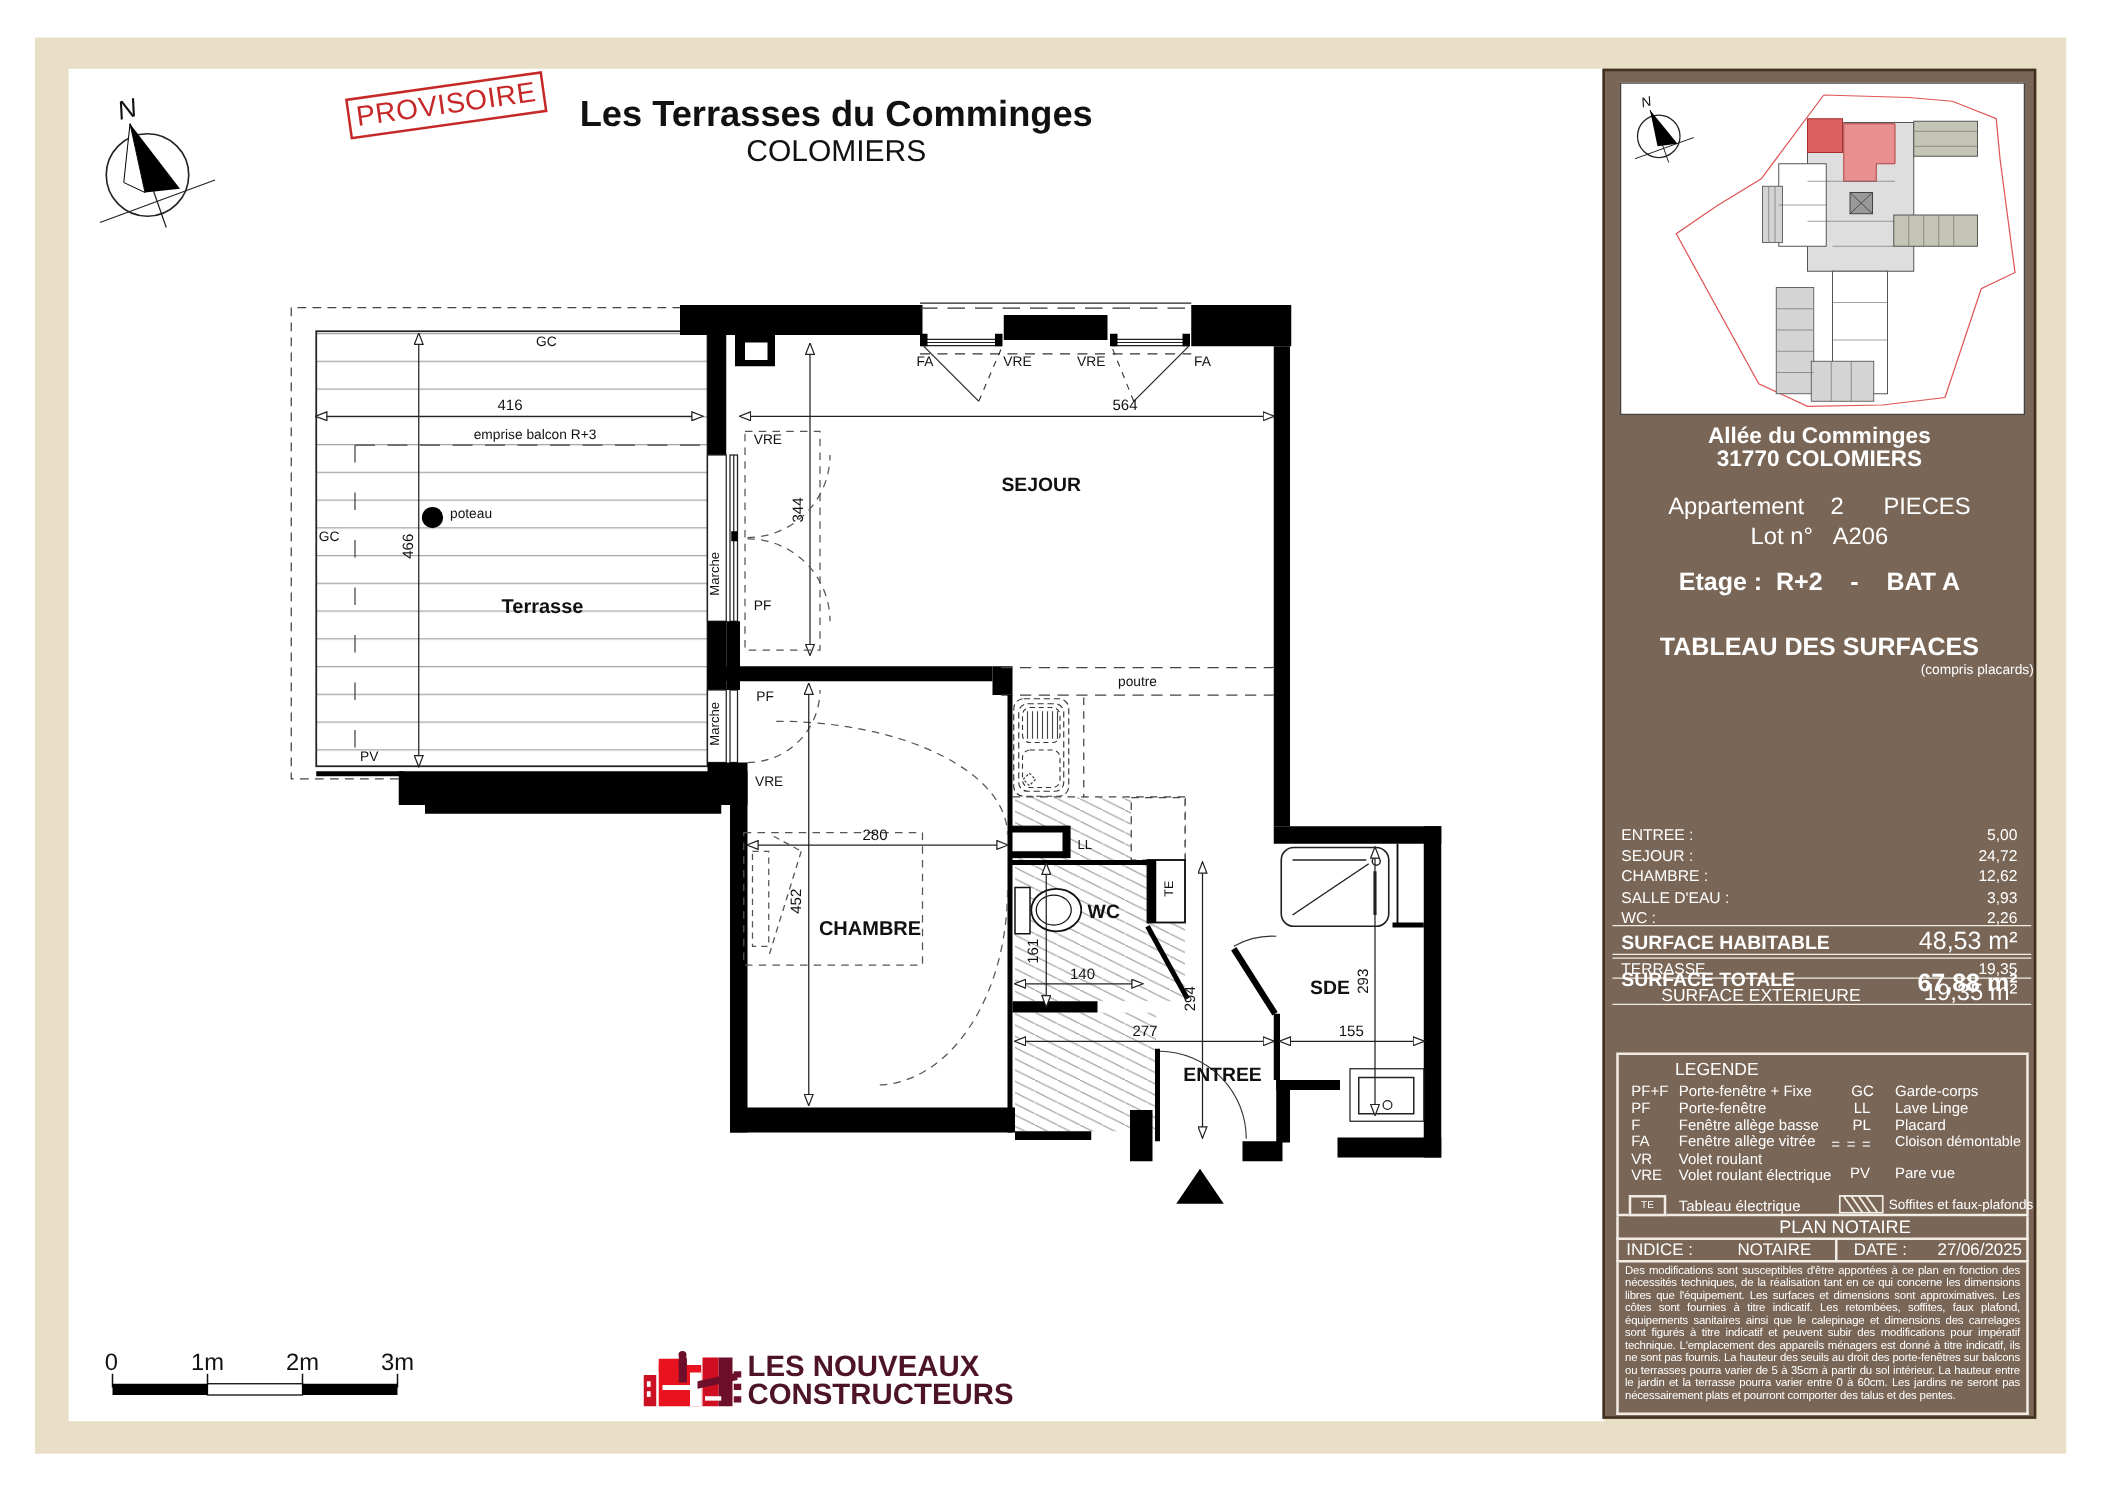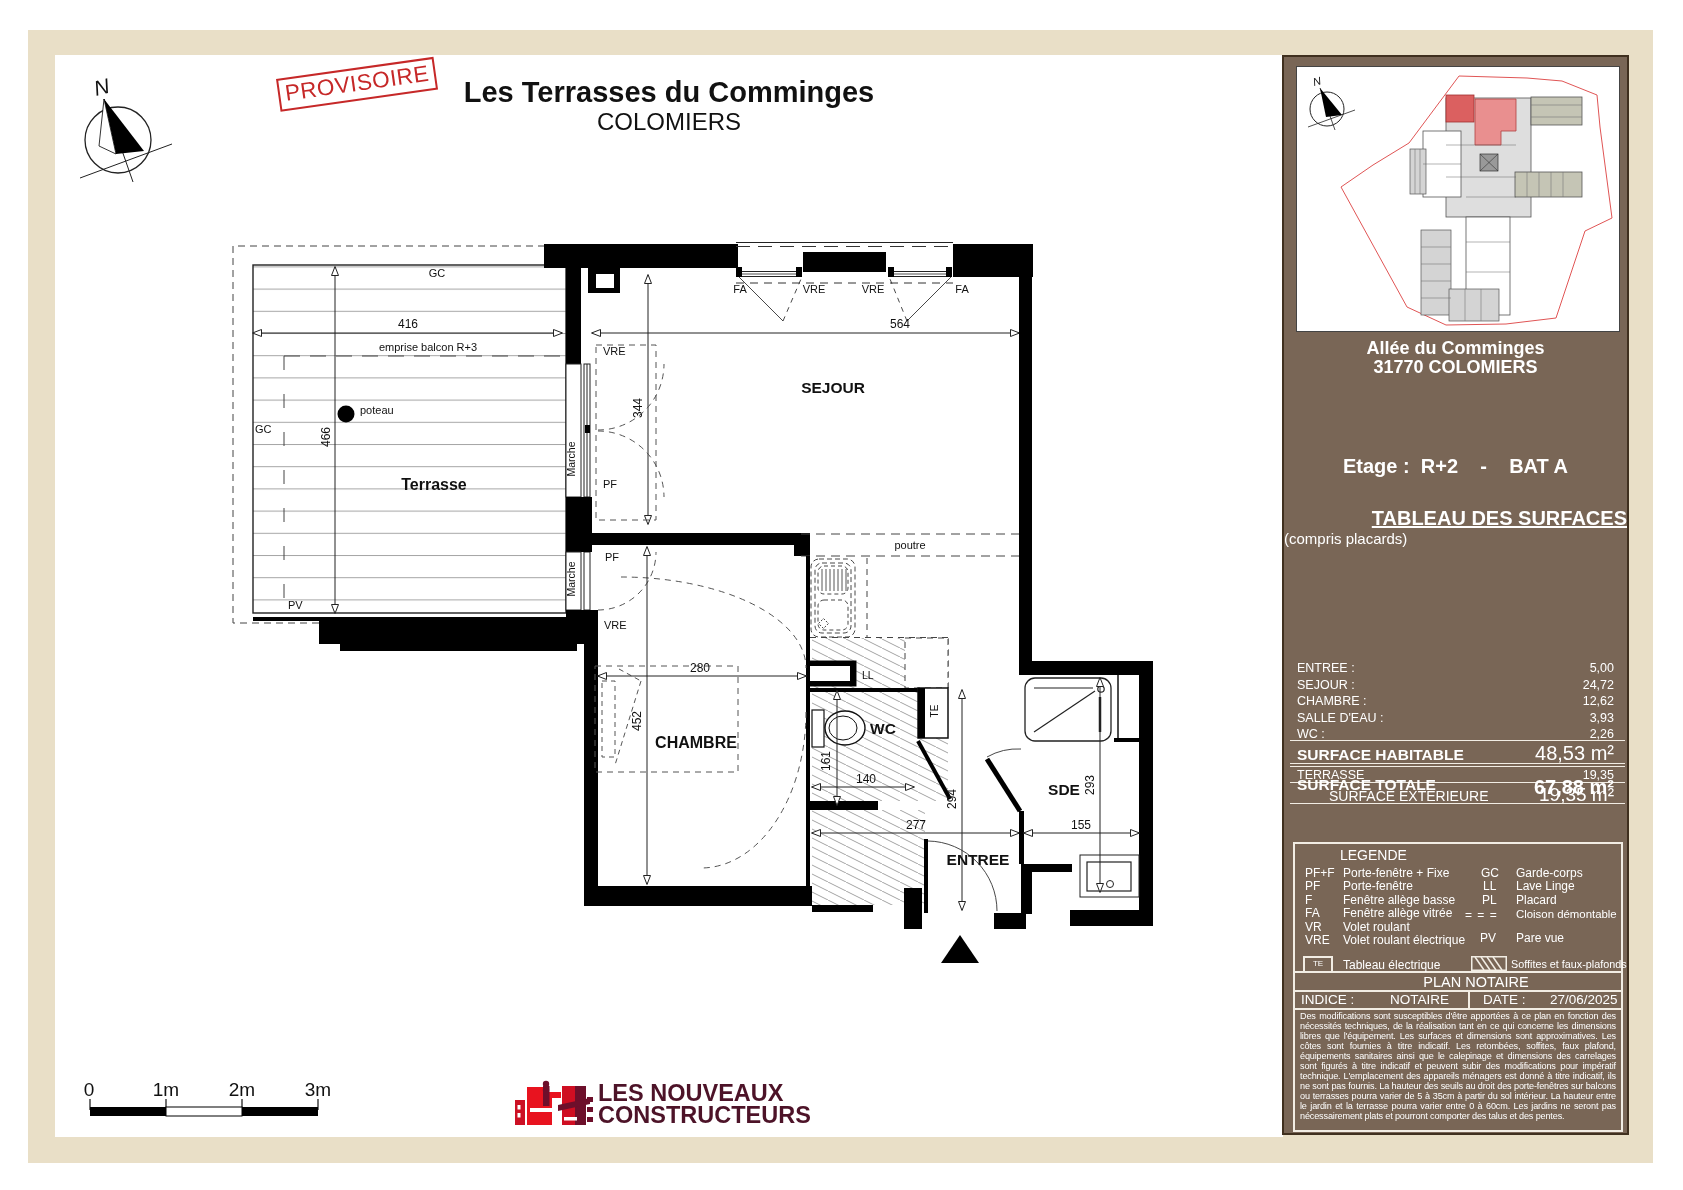--- a/index.html
+++ b/index.html
@@ -12,22 +12,22 @@
   .title{position:absolute;left:419px;top:76px;width:500px;text-align:center;font-size:29px;font-weight:bold;color:#111;}
   .subtitle{position:absolute;left:419px;top:108px;width:500px;text-align:center;font-size:24px;color:#111;}
   .stamp{position:absolute;left:276px;top:79px;transform:rotate(-8deg);transform-origin:left top;color:#c62828;border:2px solid #c62828;font-size:22.5px;padding:1px 5px 2px 5px;letter-spacing:0.5px;}
   
   .sidebar{position:absolute;left:1282px;top:55px;width:347px;height:1080px;background:#796656;box-sizing:border-box;border:2px solid #40301f;color:#ffffff;}
   .sb{position:absolute;box-sizing:border-box;}
   .mapbox{left:12px;top:9px;width:324px;height:266px;background:#ffffff;border:1px solid #444;}
   .addr{left:0;top:282px;width:100%;text-align:center;font-weight:bold;font-size:18px;line-height:19px;}
   .info1{left:0;top:337px;width:100%;text-align:center;font-size:19px;line-height:24px;}
   .info2{left:0;top:398px;width:100%;text-align:center;font-size:20px;font-weight:bold;}
-  .tabh{left:0;top:450px;width:100%;text-align:right;font-size:20px;font-weight:bold;text-decoration:underline;}
-  .tabh2{left:0;top:473px;width:100%;text-align:left;font-size:15px;}
+  .tabh{left:0;top:450px;width:100%;text-align:center;font-size:20px;font-weight:bold;}
+  .tabh2{left:0;top:473px;width:100%;text-align:right;font-size:11px;}
   .srow{left:0;width:100%;padding:0 13px;font-size:12.5px;}
   .srow .v{float:right;}
   .sline{left:6px;width:335px;border-top:1px solid #f2ede4;}
   .bigrow{left:0;width:100%;padding:0 13px;}
   .bigrow .l{float:left;font-weight:bold;font-size:15.5px;}
   .bigrow .v{float:right;font-size:20px;}
   .legend{left:9px;top:785px;width:330px;height:131px;border:2px solid #f2ede4;font-size:12px;}
   .pnband{left:9px;top:916px;width:330px;height:19px;border:2px solid #f2ede4;border-top:none;text-align:center;font-size:14.5px;line-height:18px;padding-left:36px;}
   .indrow{left:9px;top:935px;width:330px;height:18px;border:2px solid #f2ede4;border-top:none;font-size:13.5px;line-height:16px;}
   .discl{left:9px;top:953px;width:330px;height:122px;border:2px solid #f2ede4;border-top:none;padding:2px 5px;font-size:9.1px;line-height:9.95px;text-align:justify;letter-spacing:-0.15px;}
@@ -494,20 +494,21 @@
           <line x1="169" y1="130" x2="219" y2="130"></line>
   <line x1="169" y1="175" x2="213" y2="175"></line>
           <line x1="169" y1="205" x2="213" y2="205"></line>
   <line x1="126" y1="97" x2="164" y2="97"></line>
   </g>
   </svg>
   </div>
 
   <div class="sb addr">Allée du Comminges<br>31770 COLOMIERS</div>
 
+  <div class="sb info1">Appartement&nbsp;&nbsp;&nbsp;&nbsp;2&nbsp;&nbsp;&nbsp;&nbsp;&nbsp;&nbsp;PIECES<br>Lot n°&nbsp;&nbsp;&nbsp;A206</div>
 
   <div class="sb info2">Etage :&nbsp;&nbsp;R+2&nbsp;&nbsp;&nbsp;&nbsp;-&nbsp;&nbsp;&nbsp;&nbsp;BAT A</div>
 
   <div class="sb tabh">TABLEAU DES SURFACES</div>
   <div class="sb tabh2">(compris placards)</div>
 
   <div class="sb srow" style="top:604px;">ENTREE :<span class="v">5,00</span></div>
   <div class="sb srow" style="top:621px;">SEJOUR :<span class="v">24,72</span></div>
   <div class="sb srow" style="top:637px;">CHAMBRE :<span class="v">12,62</span></div>
   <div class="sb srow" style="top:654px;">SALLE D'EAU :<span class="v">3,93</span></div>

